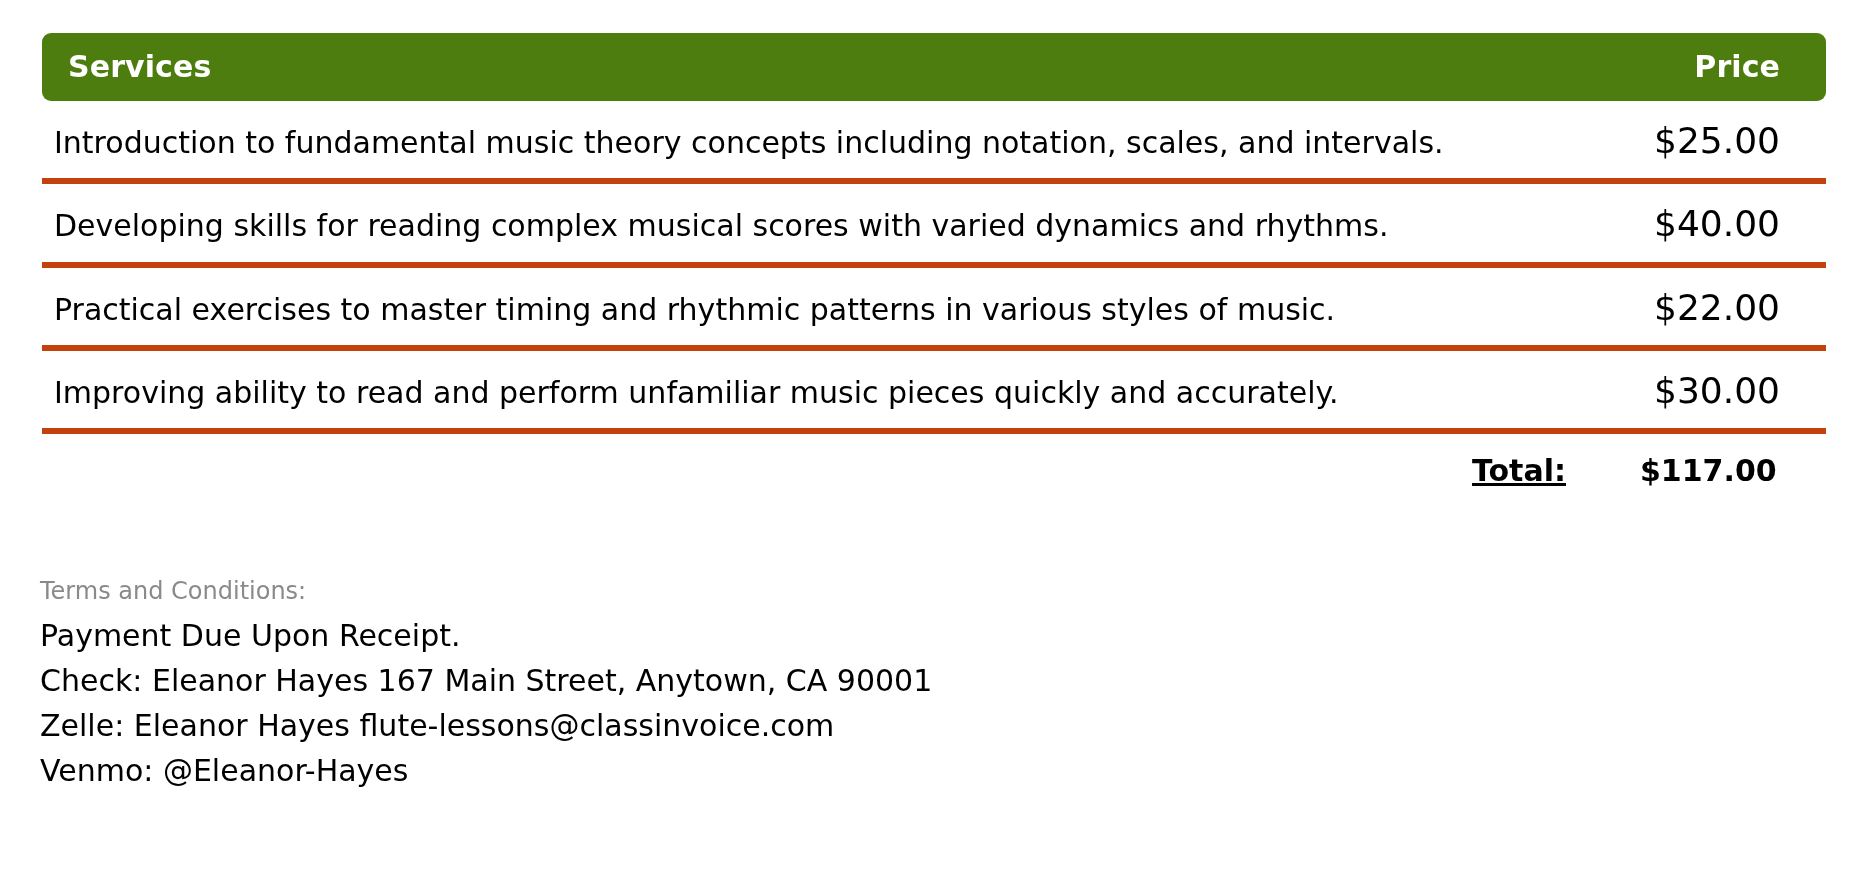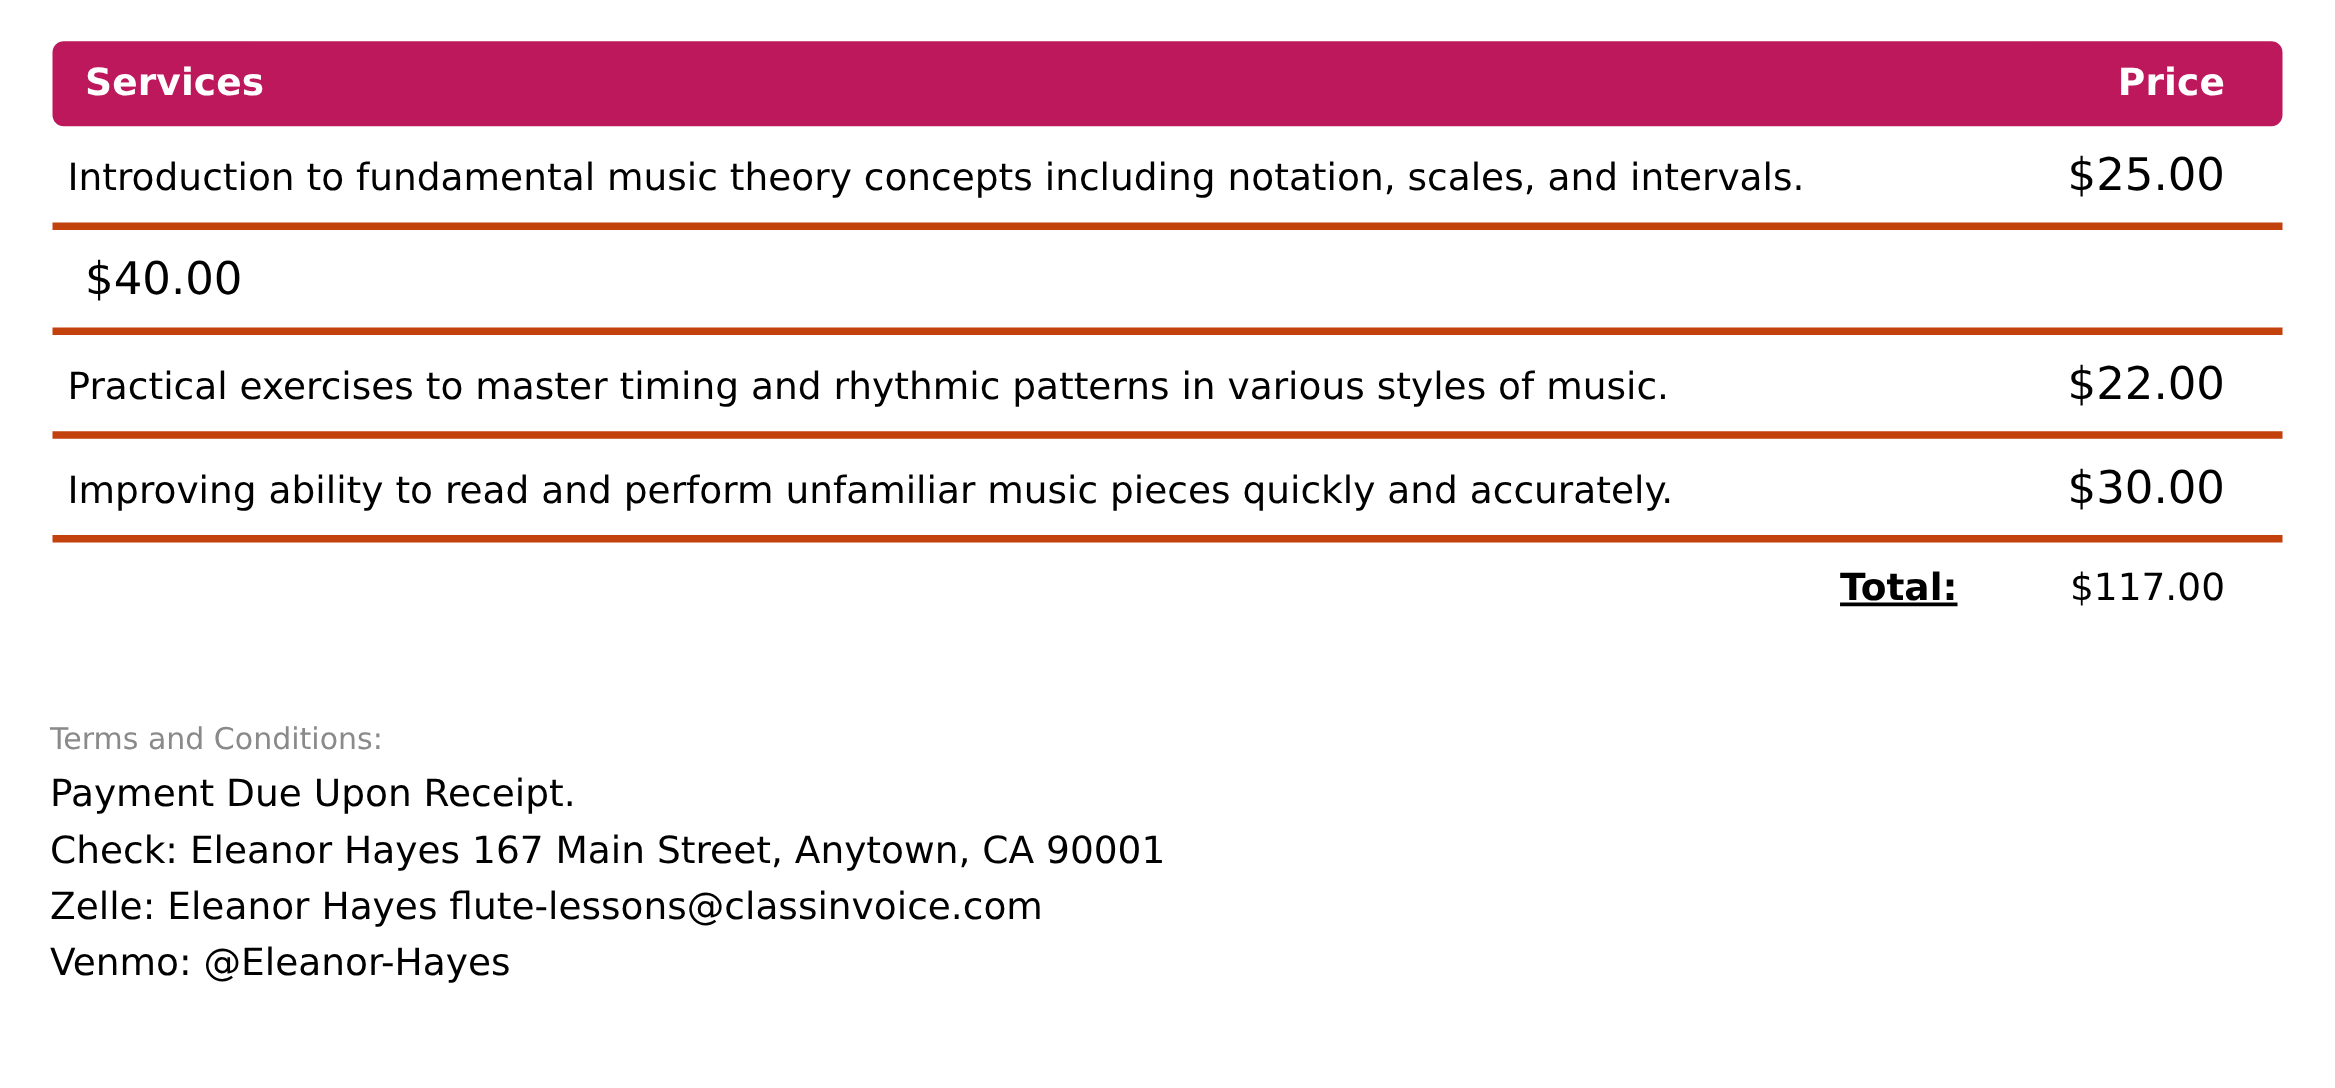--- a/index.html
+++ b/index.html
@@ -26,21 +26,21 @@
     position: absolute;
     left: 42px;
     top: 33px;
     width: 1784px;
   }
 
   .table-header {
     display: flex;
     align-items: center;
     justify-content: space-between;
-    background: #be185d;
+    background: #4d7c0f;
     border-radius: 9px;
     height: 68px;
     padding: 0 46px 0 26px;
     box-sizing: border-box;
   }
   .table-header .th {
     color: #ffffff;
     font-size: 30px;
     font-weight: bold;
     letter-spacing: 0.1px;
@@ -89,22 +89,22 @@
   .total-row .total-label {
     color: #000000;
     font-size: 30px;
     font-weight: bold;
     margin-right: 74px;
     text-decoration: underline;
   }
   .total-row .total-value {
     color: #000000;
     font-size: 30px;
-    font-weight: normal;
-    text-align: right;
+    font-weight: bold;
+    text-align: left;
     min-width: 140px;
   }
 
   
   .terms {
     position: absolute;
     left: 40px;
     top: 578px;
     width: 1700px;
   }
@@ -138,20 +138,21 @@
     </div>
 
     <div class="rows">
 
       <div class="service-row">
         <div class="desc">Introduction to fundamental music theory concepts including notation, scales, and intervals.</div>
         <div class="price">$25.00</div>
       </div>
 
       <div class="service-row">
+        <div class="desc">Developing skills for reading complex musical scores with varied dynamics and rhythms.</div>
         <div class="price">$40.00</div>
       </div>
 
       <div class="service-row">
         <div class="desc">Practical exercises to master timing and rhythmic patterns in various styles of music.</div>
         <div class="price">$22.00</div>
       </div>
 
       <div class="service-row">
         <div class="desc">Improving ability to read and perform unfamiliar music pieces quickly and accurately.</div>

